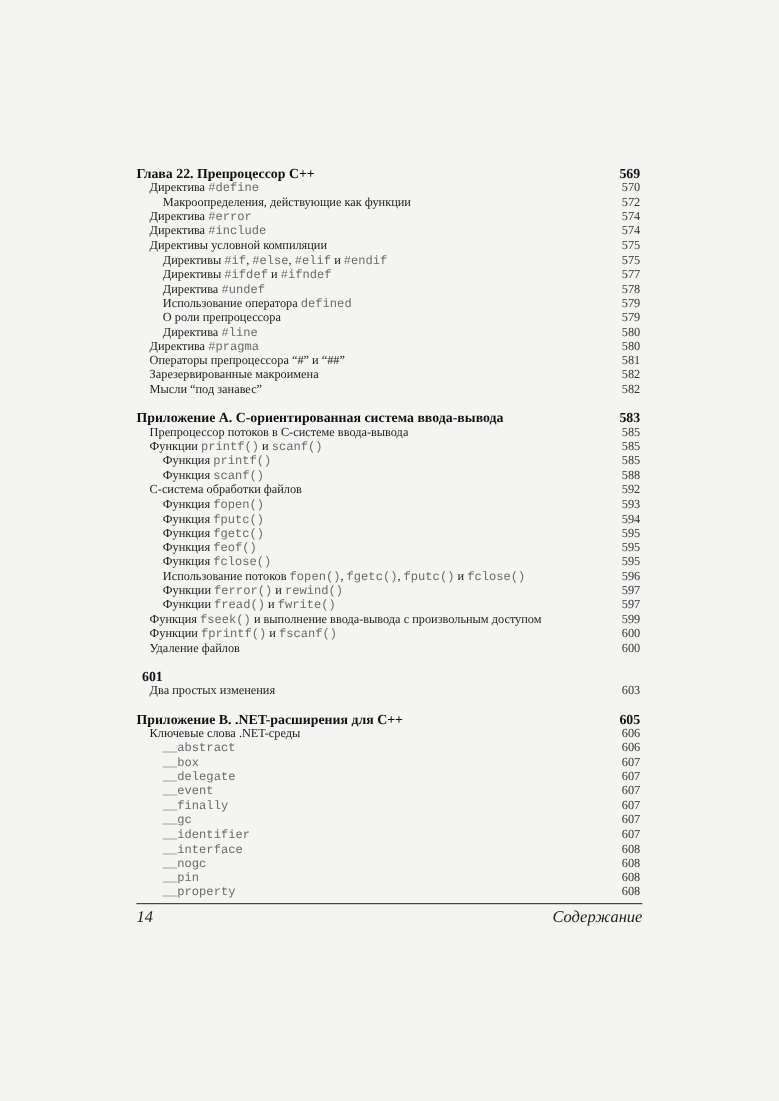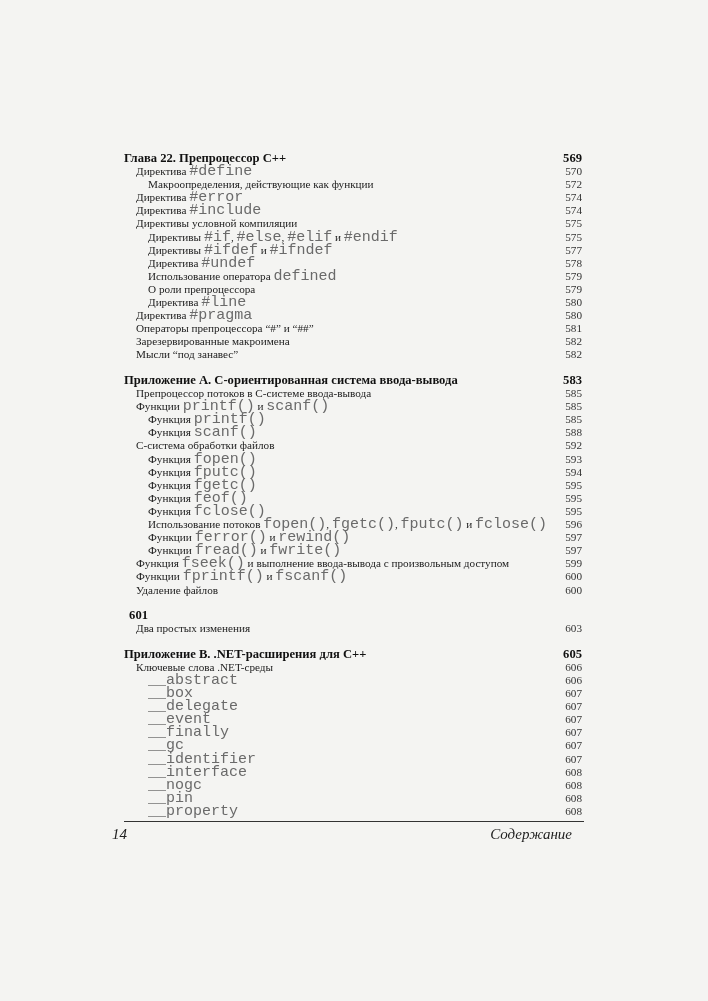--- a/index.html
+++ b/index.html
@@ -31,32 +31,32 @@
     font-weight: bold;
     font-size: 12.6px;
     color: #111;
   }
   .row.chapter .page-num { color: #111; }
   .row.l1 .title { padding-left: 12px; }
   .row.l2 .title { padding-left: 24px; }
   .code {
     font-family: "Liberation Mono", "DejaVu Sans Mono", monospace;
     color: #6a6a6a;
-    font-size: 15px;
+    font-size: 11px;
   }
   .gap { height: 12.5px; }
   .footer-rule {
     position: absolute;
     left: 124px; top: 821px;
     width: 460px; height: 0;
     border-top: 1.5px solid #333;
   }
   .footer {
     position: absolute;
-    left: 112px; top: 826px;
+    left: 124px; top: 826px;
     width: 460px;
     display: flex;
     justify-content: space-between;
     font-style: italic;
     font-size: 15px;
     color: #222;
     gap: 44px;
   }
 </style>
 </head>

